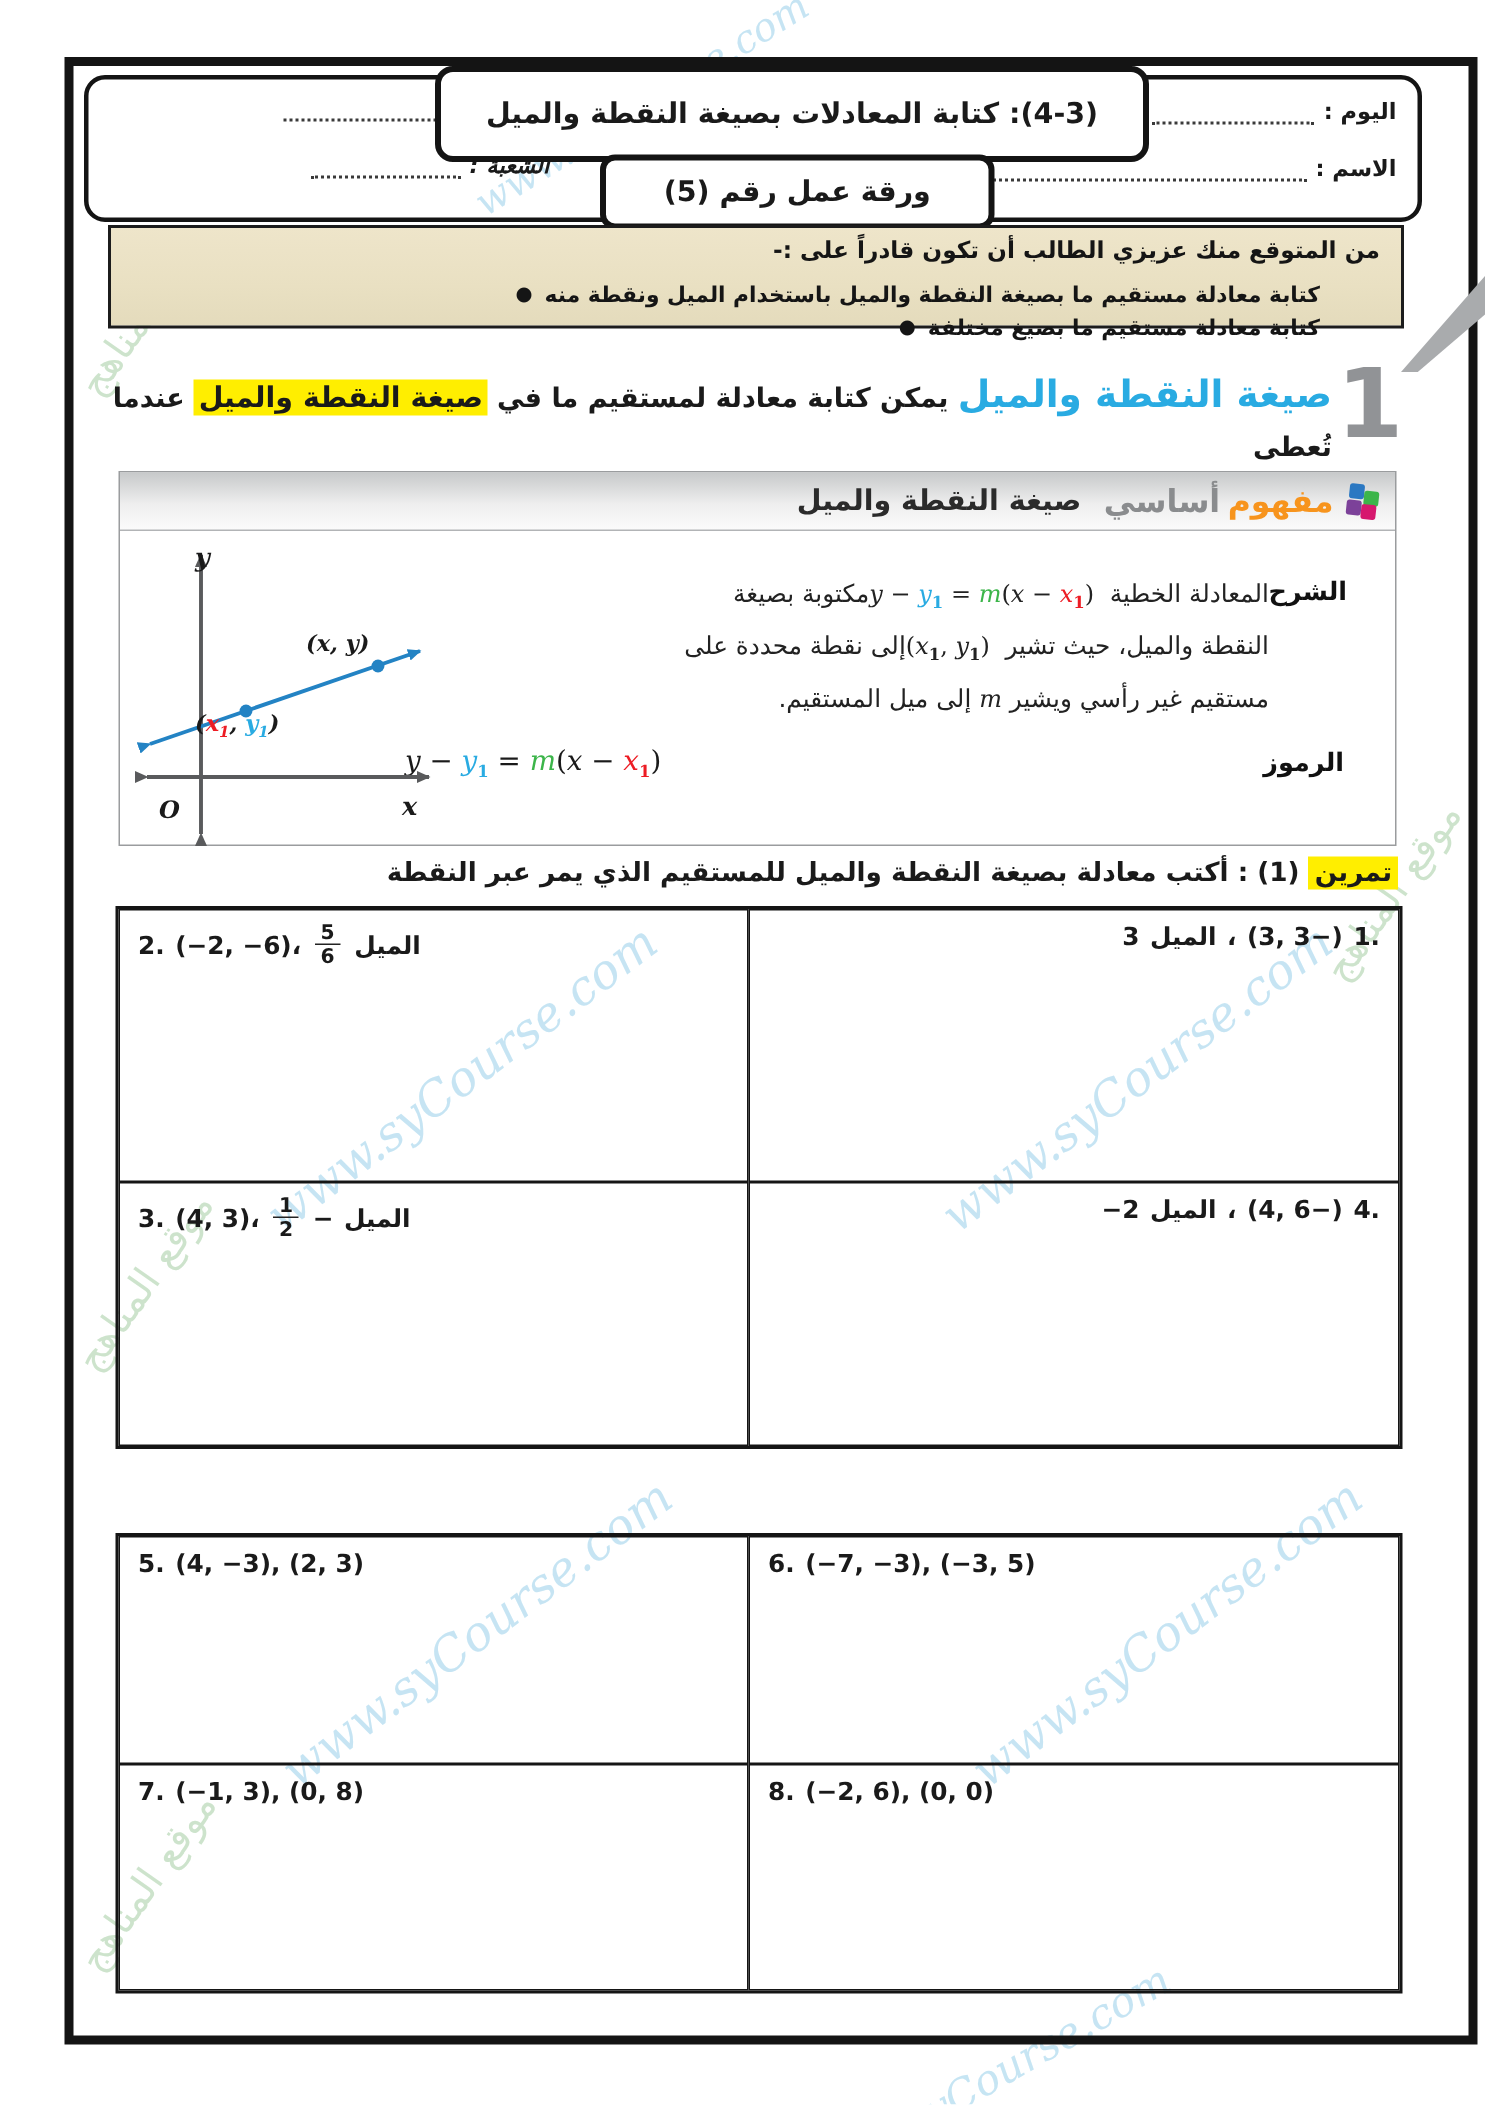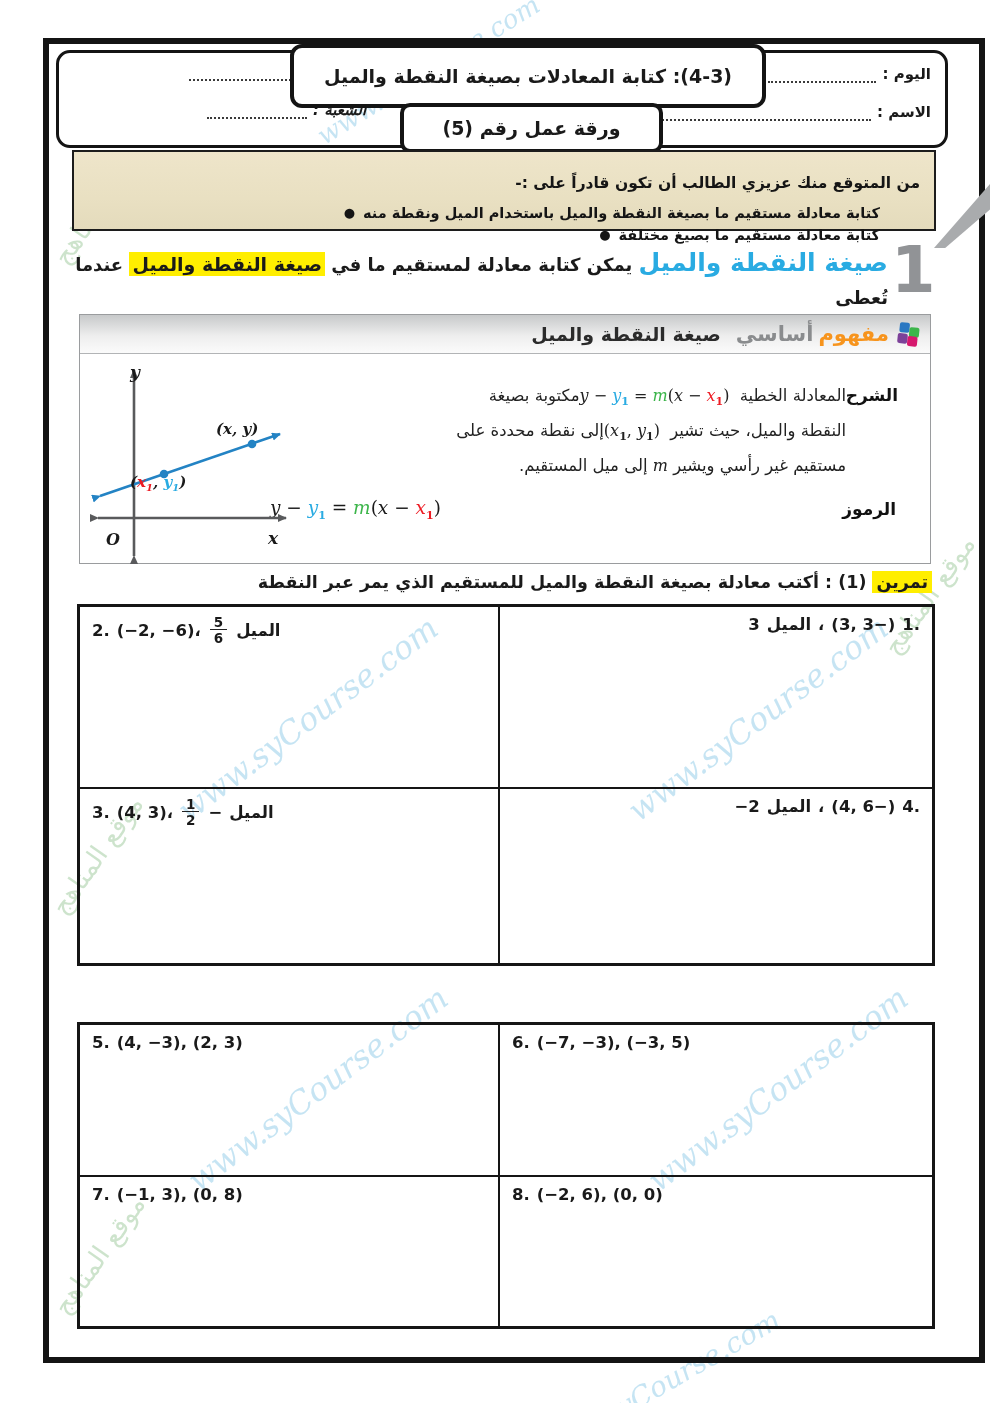--- a/index.html
+++ b/index.html
@@ -17,23 +17,23 @@
   
   .header-box{left:56px;top:50px;width:886px;height:92px;border:3px solid #141414;border-radius:14px;}
   .hfield{position:absolute;display:flex;align-items:flex-end;gap:6px;font-weight:700;font-size:15px;}
   .dots{display:inline-block;border-bottom:2px dotted #3a3a3a;height:14px;}
   .title-box{left:290px;top:44px;width:468px;height:56px;border:4px solid #141414;border-radius:12px;
              background:#fff;display:flex;align-items:center;justify-content:center;
              font-weight:700;font-size:19px;}
   .ws-box{left:400px;top:103px;width:255px;height:42px;border:4px solid #141414;border-radius:10px;
           background:#fff;display:flex;align-items:center;justify-content:center;font-weight:700;font-size:19px;}
   
-  .objectives{left:72px;top:150px;width:864px;height:81px;border:2.5px solid #1c1c1c;
+  .objectives{left:72px;top:150px;width:864px;height:69px;border:2.5px solid #1c1c1c;
               background:linear-gradient(180deg,#eee5ca 0%,#e9e0c2 60%,#e4dbbc 100%);
-              padding:22px 14px;box-sizing:border-box;font-weight:700;color:#151515;}
+              padding:6px 14px;box-sizing:border-box;font-weight:700;color:#151515;}
   .obj-intro{font-size:15.5px;margin-bottom:10px;}
   .obj-item{font-size:14.5px;text-align:left;direction:rtl;display:flex;justify-content:flex-start;
             flex-direction:row;gap:8px;line-height:22px;}
   .obj-item .btxt{white-space:nowrap;}
   .obj-item .bdot{font-size:13px;}
   .fold{left:934px;top:184px;width:56px;height:64px;background:#a9abad;
         clip-path:polygon(0 100%,100% 0,100% 40%,20% 100%);z-index:2;}
   
   .bignum{left:891px;top:240px;font-size:64px;line-height:60px;font-weight:800;color:#919396;z-index:3;}
   .lesson{left:66px;top:246px;width:822px;text-align:right;line-height:33px;font-size:18px;font-weight:600;}
@@ -198,21 +198,21 @@
     <line x1="50" y1="196" x2="50" y2="10" stroke="#595a5c" stroke-width="2.6" marker-end="url(#ga)" marker-start="url(#ga)"></line>
     <line x1="14" y1="158" x2="202" y2="158" stroke="#595a5c" stroke-width="2.6" marker-end="url(#ga)" marker-start="url(#ga)"></line>
     <line x1="16" y1="136" x2="196" y2="74" stroke="#2383c4" stroke-width="2.6" marker-end="url(#ba)" marker-start="url(#ba)"></line>
     <circle cx="80" cy="114" r="4.3" fill="#2383c4"></circle>
     <circle cx="168" cy="84" r="4.3" fill="#2383c4"></circle>
   </svg>
   <span class="glabel" style="left:130px;top:362px;font-size:17px;">y</span>
   <span class="glabel" style="left:268px;top:528px;font-size:17px;">x</span>
   <span class="glabel" style="left:106px;top:530px;font-size:16px;">O</span>
   <span class="glabel" style="left:130px;top:446px;font-size:15px;margin-top:27px;"><span>(</span><span class="c-red">x</span><sub class="c-red">1</sub><span>, </span><span class="c-blue">y</span><sub class="c-blue">1</sub><span>)</span></span>
-  <span class="glabel" style="left:216px;top:420px;font-size:15px;">(x, y)</span>
+  <span class="glabel" style="left:204px;top:420px;font-size:15px;">(x, y)</span>
 
   <div class="exhead" style="top:572px;">
     <span class="tag">تمرين</span>
     <span>(1) : أكتب معادلة بصيغة النقطة والميل للمستقيم الذي يمر عبر النقطة</span>
   </div>
   <div class="gtable" style="top:604px;grid-template-columns:420px 434px;grid-template-rows:182px 176px;">
     <div class="cell">
       <div class="prob-ltr">
         <span class="pnum">2.</span>
         <span class="ltr">(−2, −6)،</span>

